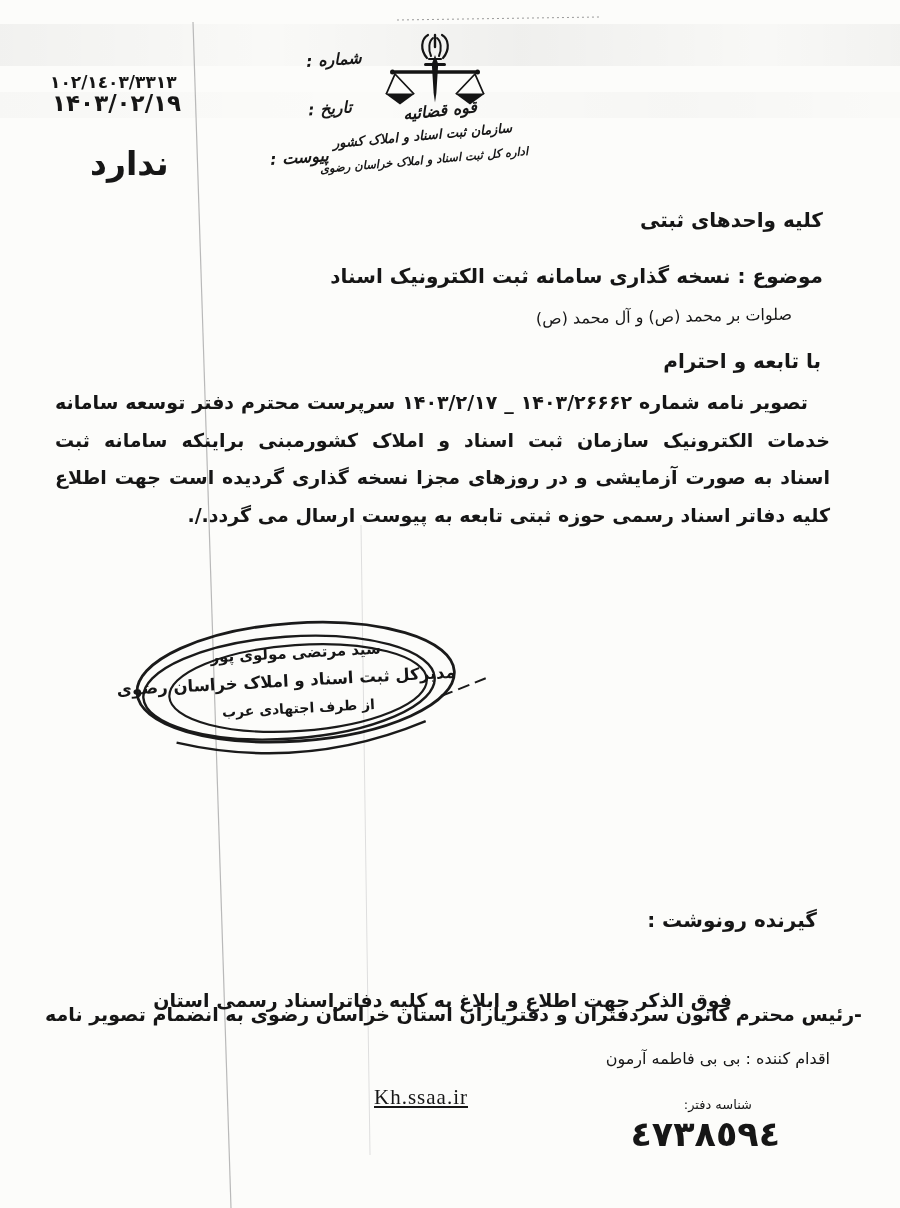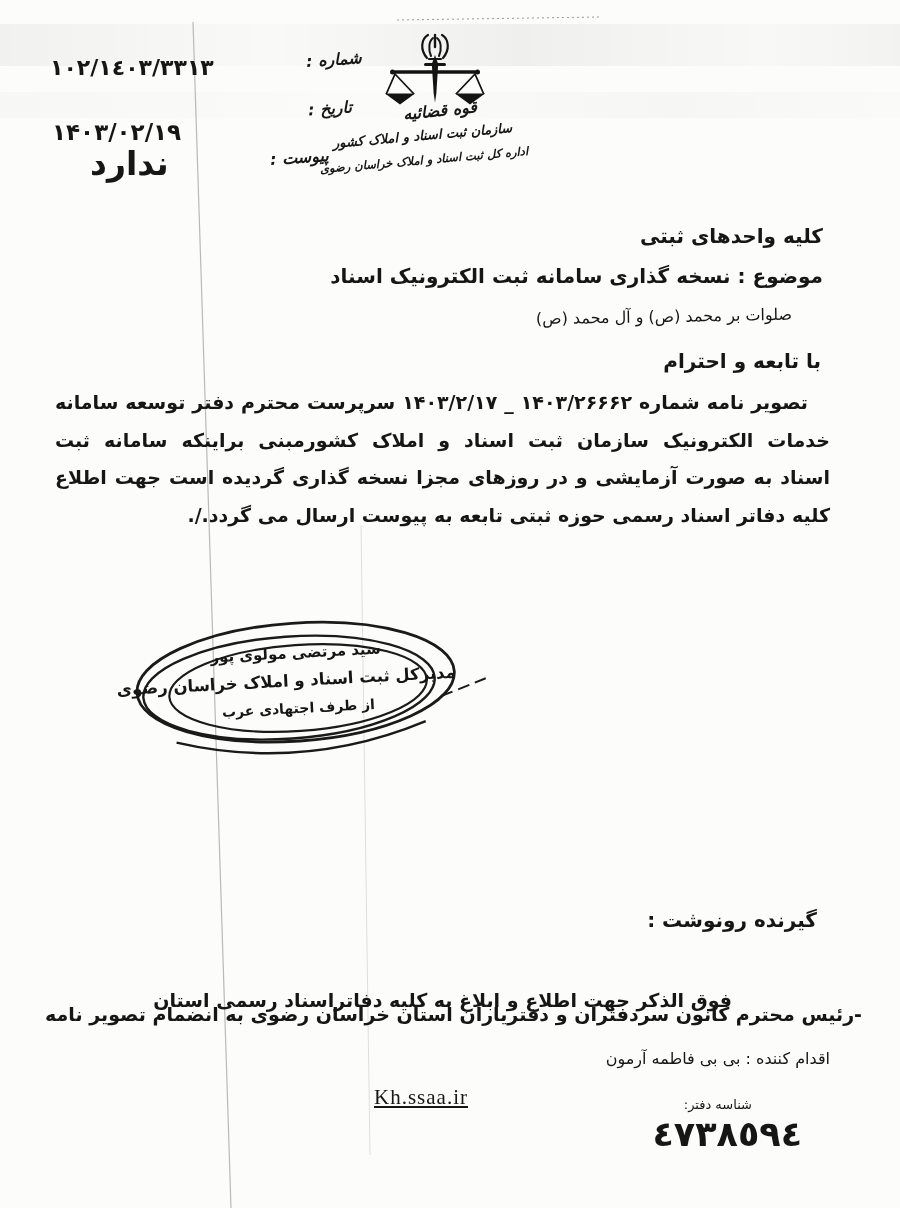--- a/index.html
+++ b/index.html
@@ -18,25 +18,25 @@
   .noise2{left:0;top:92px;width:900px;height:26px;
     background:linear-gradient(90deg,rgba(0,0,0,.02),rgba(0,0,0,.005) 40%,rgba(0,0,0,.025) 75%,rgba(0,0,0,.008));}
   
   .emblem{left:385px;top:33px;}
   .org1{left:360px;top:101px;width:160px;text-align:center;font-size:16px;transform:rotate(-6deg);}
   .org2{left:325px;top:128px;width:195px;text-align:center;font-size:13px;transform:rotate(-5deg);}
   .org3{left:312px;top:153px;width:224px;text-align:center;font-size:11.5px;transform:rotate(-5deg);}
   .lbl-number{left:306px;top:50px;font-size:16px;transform:rotate(-4deg);}
   .lbl-date{left:308px;top:99px;font-size:16px;transform:rotate(-4deg);}
   .lbl-attach{left:270px;top:148px;font-size:16px;transform:rotate(-4deg);}
-  .val-number{left:50px;top:55px;font-size:22px;letter-spacing:1px;}
-  .val-date{left:52px;top:119px;font-size:23px;letter-spacing:1.5px;}
+  .val-number{left:50px;top:72px;font-size:17px;letter-spacing:1px;}
+  .val-date{left:52px;top:90px;font-size:23px;letter-spacing:1.5px;}
   .val-attach{left:90px;top:144px;font-size:33px;letter-spacing:3px;}
   
-  .recipient{right:77px;top:224px;font-size:20px;}
+  .recipient{right:77px;top:208px;font-size:20px;}
   .subject{right:77px;top:264px;font-size:20px;}
   .salawat{right:108px;top:307px;font-size:16px;font-weight:normal;transform:rotate(-1deg);}
   .greeting{right:79px;top:349px;font-size:20px;}
   
   .body-block{left:55px;right:70px;top:384px;font-size:19px;font-weight:bold;}
   .body-block .bline{height:37.5px;line-height:37.5px;white-space:nowrap;}
   .body-block .just{text-align:justify;text-align-last:justify;white-space:normal;height:37.5px;overflow:hidden;}
   .body-block .indent{padding-right:22px;}
   .body-block .last{text-align:right;}
   
@@ -47,21 +47,21 @@
   .stamp-text .s3{font-size:14px;line-height:27px;}
   
   .copy-heading{right:83px;top:908px;font-size:20px;}
   .copy-line1{right:38px;top:1003px;font-size:19px;}
   .copy-line2{right:168px;top:989px;font-size:19px;}
   
   .handler{right:70px;top:1049px;font-size:16px;font-weight:normal;margin-left:28px;}
   .website{left:374px;top:1085px;font-size:21px;letter-spacing:1px;
     font-family:"Liberation Serif","DejaVu Serif",serif;text-decoration:underline;}
   .id-label{right:148px;top:1097px;font-size:13px;font-weight:normal;}
-  .id-value{right:98px;top:1114px;font-size:35px;letter-spacing:5px;}
+  .id-value{right:120px;top:1114px;font-size:35px;letter-spacing:5px;}
 </style>
 </head>
 <body>
 
 <div class="page">
 
   <div class="abs noise1"></div>
   <div class="abs noise2"></div>
   <svg class="abs" style="left:0;top:0;" width="900" height="1208" viewBox="0 0 900 1208">
     <line x1="193" y1="22" x2="231" y2="1208" stroke="#b9b9b9" stroke-width="1.2"></line>

